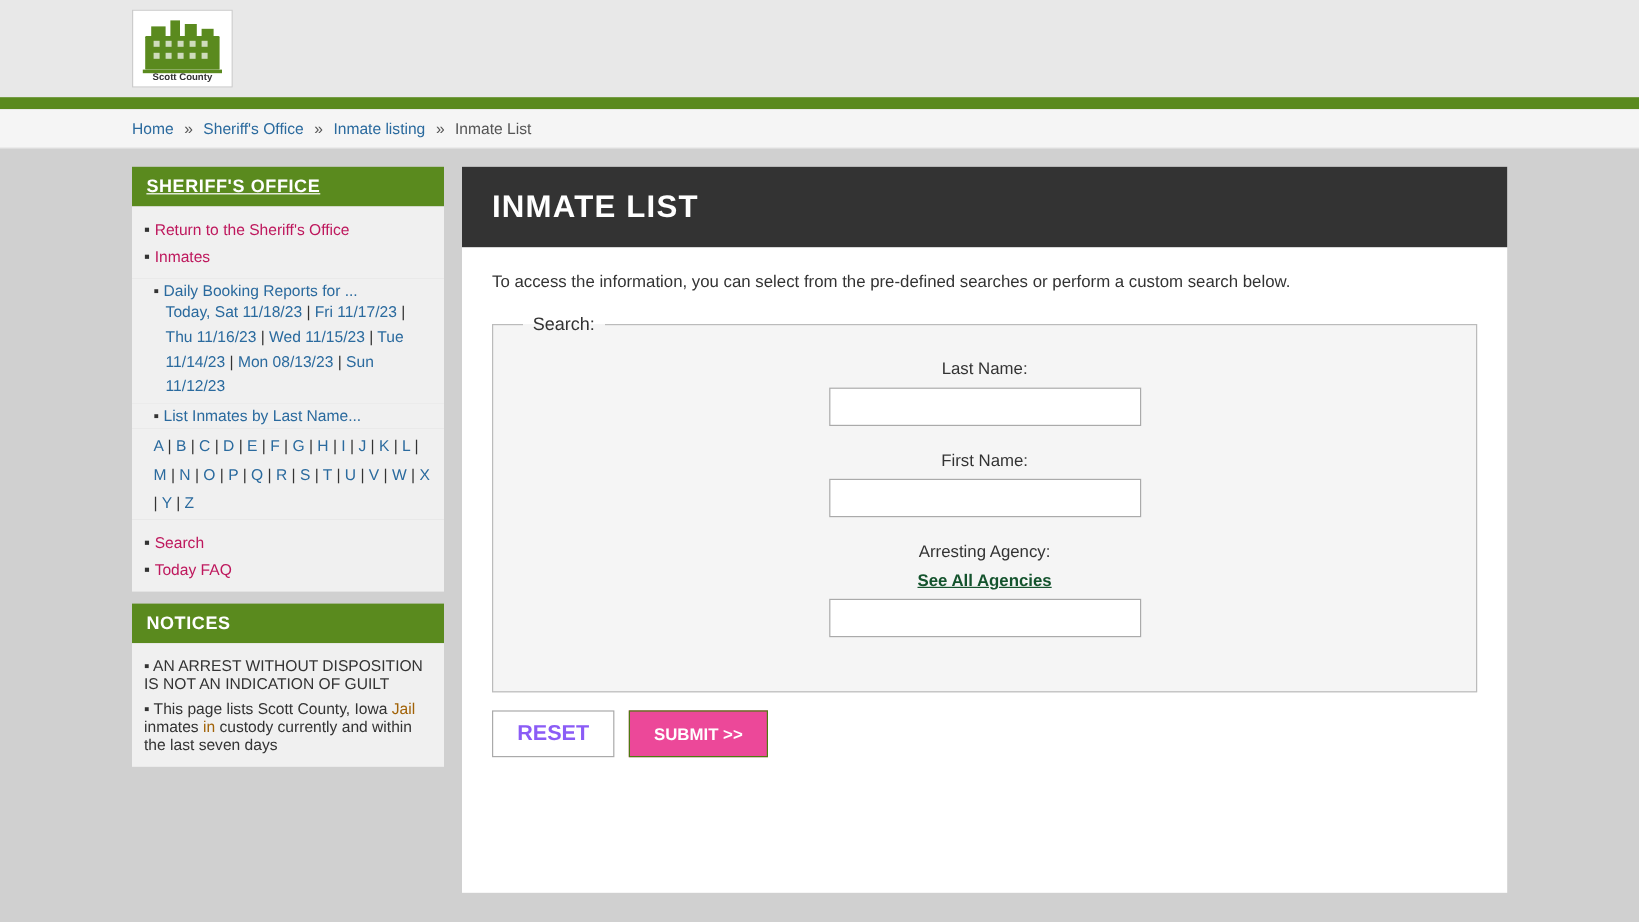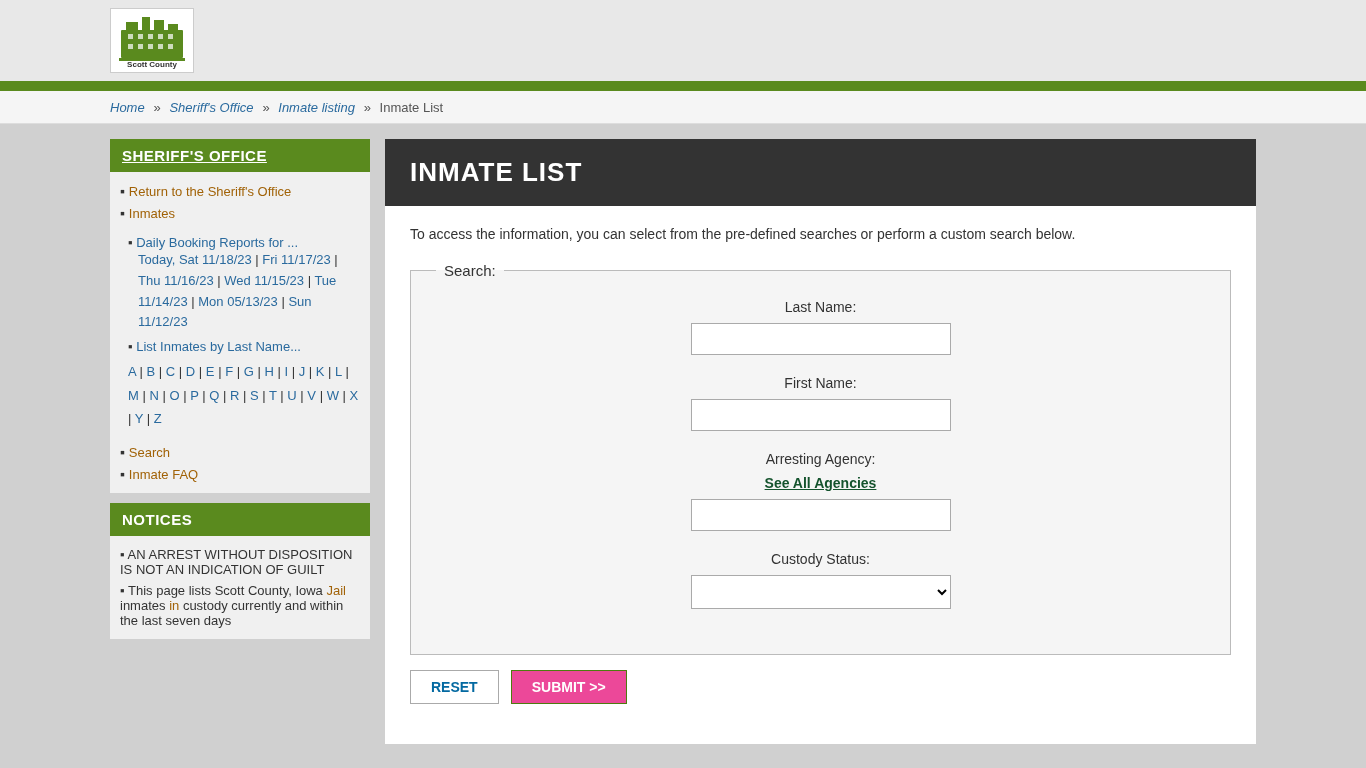--- a/index.html
+++ b/index.html
@@ -8,38 +8,38 @@
     
     .header-bar { background: #e8e8e8; border-bottom: 4px solid #5a8a1e; padding: 8px 110px; display: flex; align-items: center; }
     .logo-area { display: flex; align-items: center; }
     .logo-box { width: 84px; height: 65px; background: #fff; border: 1px solid #ccc; display: flex; align-items: center; justify-content: center; overflow: hidden; }
 
     
     .green-bar { height: 6px; background: #5a8a1e; }
 
     
     .breadcrumb-bar { background: #f5f5f5; padding: 8px 110px; border-bottom: 1px solid #ddd; }
-    .breadcrumb-bar a { color: #2a6a9e; text-decoration: none; font-size: 13px; font-style: italic; }
+    .breadcrumb-bar a { color: #2a6a9e; text-decoration: none; font-size: 13px; }
     .breadcrumb-bar span { color: #555; font-size: 13px; }
     .breadcrumb-bar .sep { margin: 0 5px; color: #555; }
 
     
     .main-wrapper { background: #d0d0d0; padding: 15px 110px 30px; display: flex; gap: 15px; min-height: 650px; }
 
     
     .sidebar { width: 260px; flex-shrink: 0; }
 
     .sidebar-section { margin-bottom: 10px; }
     .sidebar-title { background: #5a8a1e; color: #fff; font-size: 15px; font-weight: bold; text-transform: uppercase; padding: 8px 12px; letter-spacing: 0.5px; }
     .sidebar-title a { color: #fff; text-decoration: underline; }
 
     .sidebar-list { background: #f0f0f0; padding: 8px 0; list-style: none; }
     .sidebar-list li { padding: 3px 10px; }
     .sidebar-list li::before { content: '▪ '; color: #333; }
-    .sidebar-list li a { color: #a16207; text-decoration: none; font-size: 13px; }
+    .sidebar-list li a { color: #be185d; text-decoration: none; font-size: 13px; }
 
     .daily-booking { padding: 3px 10px 3px 18px; font-size: 13px; background: #f0f0f0; }
     .daily-booking a { color: #2a6a9e; text-decoration: none; }
 
     .alphabet-section { padding: 3px 10px 3px 18px; background: #f0f0f0; font-size: 13px; line-height: 1.8; }
     .alphabet-section a { color: #2a6a9e; text-decoration: none; }
 
     .notices-list { background: #f0f0f0; padding: 8px 10px; list-style: none; }
     .notices-list li { padding: 3px 0; font-size: 13px; color: #333; }
     .notices-list li::before { content: '▪ '; color: #333; }
@@ -60,21 +60,21 @@
 
     .form-group { margin-bottom: 20px; text-align: center; }
     .form-group label { display: block; font-weight: normal; font-size: 14px; color: #333; margin-bottom: 8px; }
     .form-group input[type="text"] { width: 260px; height: 32px; border: 1px solid #aaa; padding: 4px 8px; font-size: 14px; display: block; margin: 0 auto; background: #fff; }
     .form-group select { width: 260px; height: 34px; border: 1px solid #aaa; padding: 4px 8px; font-size: 14px; display: block; margin: 0 auto; background: #fff; }
 
     .agency-link { display: block; color: #14532d; text-decoration: underline; font-weight: bold; font-size: 14px; margin-bottom: 8px; cursor: pointer; }
 
     
     .button-row { padding: 15px 0 5px 0; display: flex; gap: 12px; }
-    .btn-reset { background: #fff; border: 1px solid #aaa; padding: 8px 20px; font-size: 14px; font-weight: bold; color: #0369a1; cursor: pointer; text-transform: uppercase; }
+    .btn-reset { background: #fff; border: 1px solid #aaa; padding: 8px 20px; font-size: 18px; font-weight: bold; color: #8b5cf6; cursor: pointer; text-transform: uppercase; }
     .btn-submit { background: #ec4899; border: 1px solid #4d7c0f; padding: 8px 20px; font-size: 14px; font-weight: bold; color: #fff; cursor: pointer; text-transform: uppercase; }
   </style>
 </head>
 <body>
 
 <div class="header-bar">
   <div class="logo-area">
     <div class="logo-box">
       <svg width="72" height="58" viewBox="0 0 72 58">
 
@@ -133,34 +133,34 @@
       </ul>
       <div class="daily-booking">
         <span>▪ </span>
         <a href="#">Daily Booking Reports for ...</a><br>
         <span style="padding-left:10px; display:block; line-height:1.6;">
           <a href="#">Today, Sat 11/18/23</a> | 
           <a href="#">Fri 11/17/23</a> | 
           <a href="#">Thu 11/16/23</a> | 
           <a href="#">Wed 11/15/23</a> | 
           <a href="#">Tue 11/14/23</a> | 
-          <a href="#">Mon 05/13/23</a> | 
+          <a href="#">Mon 08/13/23</a> | 
           <a href="#">Sun 11/12/23</a>
         </span>
       </div>
       <div class="daily-booking">
         <span>▪ </span><a href="#">List Inmates by Last Name...</a>
       </div>
       <div class="alphabet-section" id="alphabet-container"><a href="#">A</a> | <a href="#">B</a> | <a href="#">C</a> | <a href="#">D</a> | <a href="#">E</a> | <a href="#">F</a> | <a href="#">G</a> | <a href="#">H</a> | <a href="#">I</a> | <a href="#">J</a> | <a href="#">K</a> | <a href="#">L</a> | <a href="#">M</a> | <a href="#">N</a> | <a href="#">O</a> | <a href="#">P</a> | <a href="#">Q</a> | <a href="#">R</a> | <a href="#">S</a> | <a href="#">T</a> | <a href="#">U</a> | <a href="#">V</a> | <a href="#">W</a> | <a href="#">X</a> | <a href="#">Y</a> | <a href="#">Z</a></div>
       <ul class="sidebar-list">
         <li>
           <a href="#">Search</a>
         </li>
         <li>
-          <a href="#">Inmate FAQ</a>
+          <a href="#">Today FAQ</a>
         </li>
       </ul>
     </div>
 
     <div class="sidebar-section">
       <div class="sidebar-title">
         <span>Notices</span>
       </div>
       <ul class="notices-list">
         <li>
@@ -196,28 +196,20 @@
           <label>First Name:</label>
           <input type="text" style="">
         </div>
 
         <div class="form-group">
           <label>Arresting Agency:</label>
           <a class="agency-link" href="#">See All Agencies</a>
           <input type="text" style="">
         </div>
 
-        <div class="form-group">
-          <label>Custody Status:</label>
-          <select>
-            <option value=""></option>
-            <option value="in_custody">In Custody</option>
-            <option value="released">Released</option>
-          </select>
-        </div>
 
       </fieldset>
 
       <div class="button-row">
         <button class="btn-reset">RESET</button>
         <button class="btn-submit">SUBMIT &gt;&gt;</button>
       </div>
 
     </div>
   </div>

